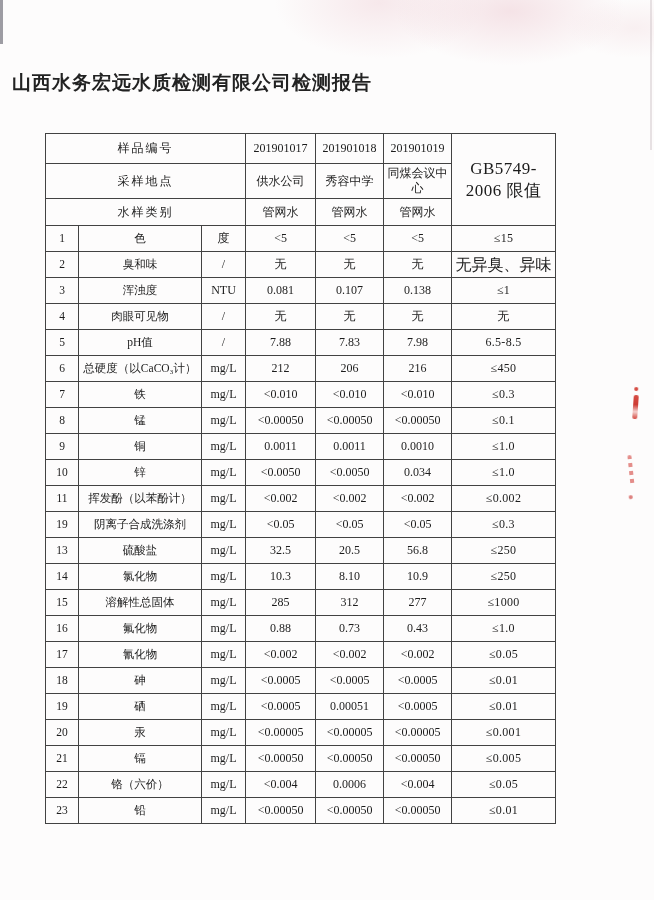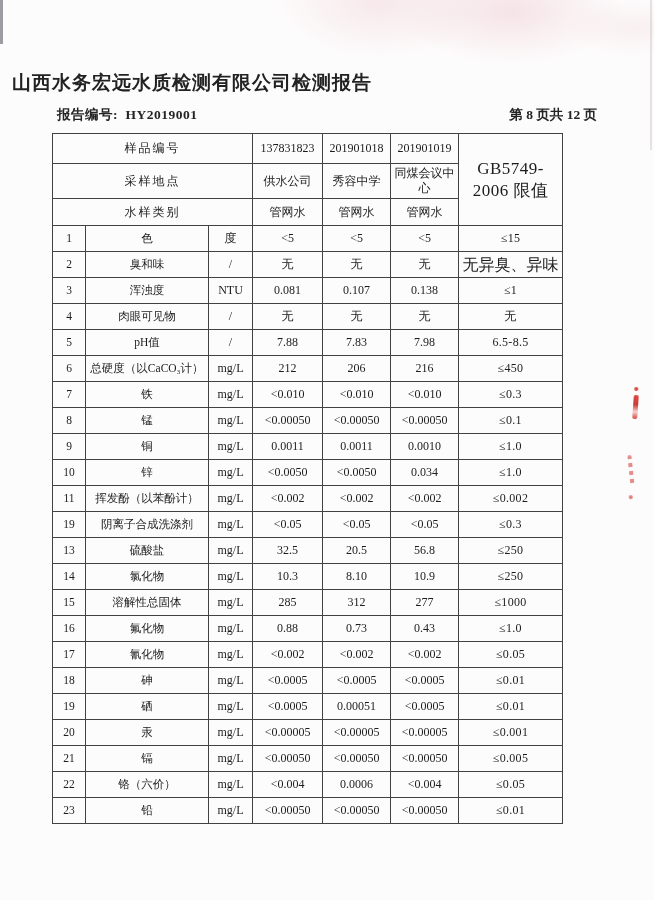--- a/index.html
+++ b/index.html
@@ -41,21 +41,21 @@
     color: #222;
   }
   .meta-row {
     position: absolute; left: 57px; top: 106px; width: 540px;
     display: flex; justify-content: space-between; align-items: baseline;
     font-size: 13.5px; font-weight: 600; color: #242424;
   }
   .meta-left .label { letter-spacing: 0.5px; }
   .meta-left .value { margin-left: 4px; letter-spacing: 0.5px; }
   table.report {
-    position: absolute; left: 52px; top: 133px;
+    position: absolute; left: 45px; top: 133px;
     width: 510px;
     border-collapse: collapse; table-layout: fixed;
     border: 1.5px solid #3a3a3a;
     font-size: 12px; color: #1c1c1c;
   }
   table.report td {
     border: 1px solid #424242;
     text-align: center; vertical-align: middle;
     padding: 1px 2px;
     line-height: 1.25;
@@ -100,42 +100,35 @@
 </head>
 <body>
 
 <div class="page">
   <div class="scan-tint"></div>
   <div class="edge-sliver"></div>
   <div class="edge-right"></div>
 
   <div class="doc-title">山西水务宏远水质检测有限公司检测报告</div>
 
-  <div class="meta-row">
-    <div class="meta-left">
-      <span class="label">报告编号:</span>
-      <span class="value">HY2019001</span>
-    </div>
-    <div class="meta-right">第 8 页共 12 页</div>
-  </div>
 
   <table class="report">
     <colgroup>
       <col style="width:33px">
         <col style="width:123px">
         <col style="width:44px">
       <col style="width:70px">
         <col style="width:68px">
         <col style="width:68px">
       <col style="width:104px">
     </colgroup>
     <thead>
       <tr class="r-a">
         <td colspan="3" class="h-label">样品编号</td>
-        <td>137831823</td>
+        <td>201901017</td>
         <td>201901018</td>
         <td>201901019</td>
         <td rowspan="3" class="h-limit">GB5749-
 2006 限值</td>
       </tr>
       <tr class="r-b">
         <td colspan="3" class="h-label">采样地点</td>
         <td>供水公司</td>
         <td>秀容中学</td>
         <td>同煤会议中心</td>

